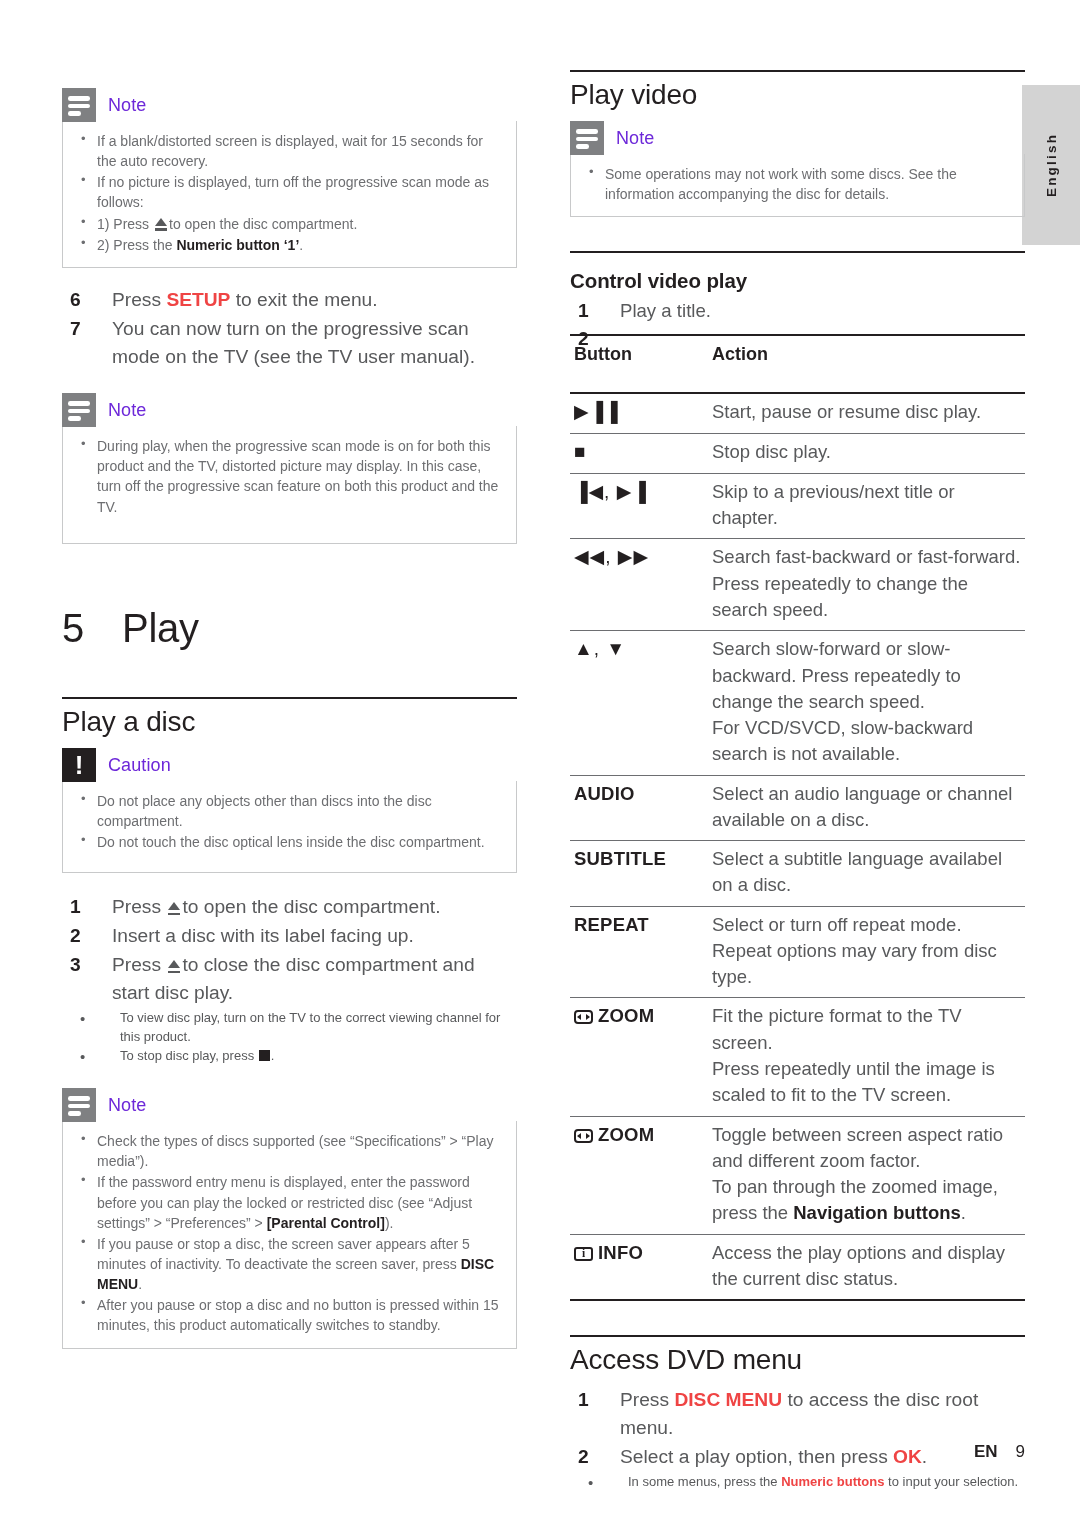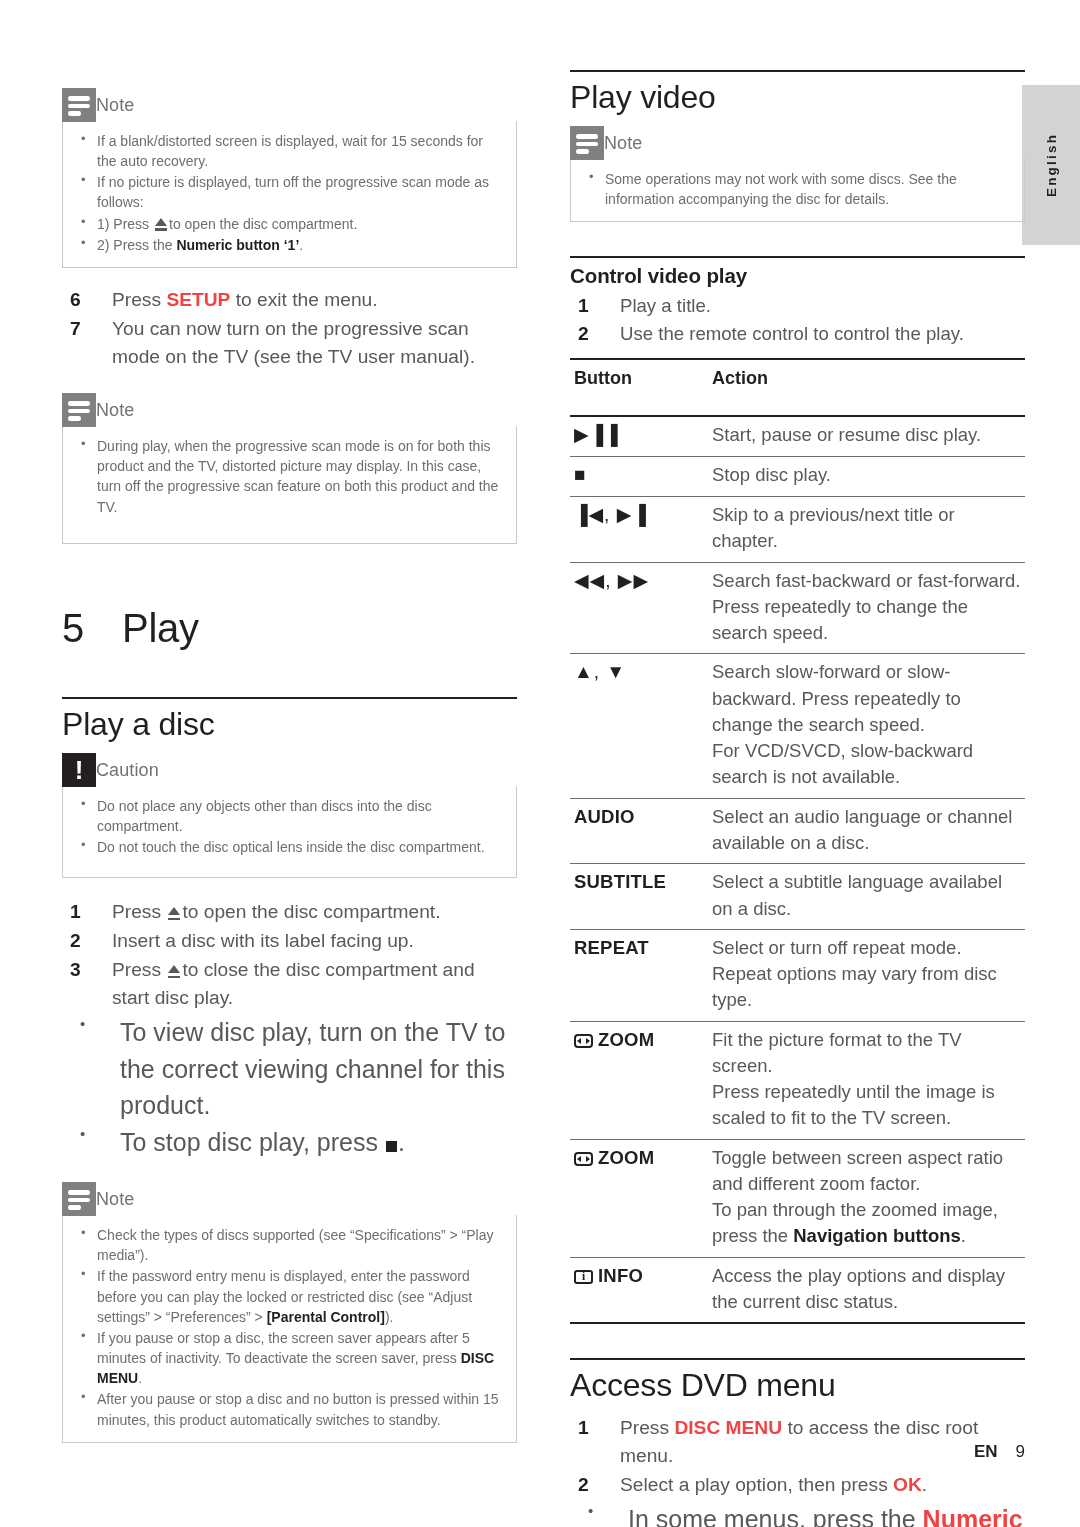--- a/index.html
+++ b/index.html
@@ -64,30 +64,30 @@
   }
   .chapter-title .num { display: inline-block; width: 60px; }
 
   .rule-heavy {
     border-top: 2.4px solid #231f20;
     height: 0;
     font-size: 0;
     line-height: 0;
   }
   .h1 {
-    font-size: 32px;
+    font-size: 28px;
     font-weight: 400;
     margin: 7px 0 10px 0;
     letter-spacing: -0.2px;
     color: #231f20;
   }
   .h2 {
     font-size: 20.5px;
     font-weight: 700;
-    margin: 6px 0 4px 0;
+    margin: 16px 0 4px 0;
     color: #231f20;
     letter-spacing: -0.1px;
   }
 
   
   .steps { margin: 0; padding: 0; list-style: none; }
   .steps > li {
     position: relative;
     padding-left: 50px;
     font-size: 19.2px;
@@ -107,21 +107,21 @@
   .steps b, .stepsub b { color: #ef4444; font-weight: 700; }
 
   .stepsub {
     list-style: none;
     margin: 0;
     padding: 0 0 0 48px;
   }
   .stepsub > li {
     position: relative;
     padding-left: 10px;
-    font-size: 25px;
+    font-size: 13px;
     line-height: 1.46;
     color: #58595b;
   }
   .stepsub > li::before {
     content: "•";
     position: absolute;
     left: -30px;
     top: -1px;
     font-size: 15px;
     color: #58595b;
@@ -159,22 +159,22 @@
     top: 5px;
     text-align: center;
     color: #ffffff;
     font-size: 26px;
     font-weight: 700;
     line-height: 24px;
     font-family: "Liberation Sans", sans-serif;
   }
   .callout-label {
     font-size: 18px;
-    color: #737373;
-    padding-left: 0;
+    color: #6d28d9;
+    padding-left: 12px;
     letter-spacing: 0.1px;
     text-align: right;
   }
   .callout-body {
     border: 1px solid #c8c9ca;
     border-top: none;
     padding: 10px 12px 11px 12px;
     margin-top: -1px;
   }
   .callout-body ul {
@@ -473,21 +473,20 @@
     <div class="rule-heavy" style="margin-top:34px;"></div>
     <h3 class="h2">Control video play</h3>
 
     <ol class="steps tight" style="margin-top:4px;">
       <li>
         <span class="n">1</span>
         <span>Play a title.</span>
       </li>
       <li>
         <span class="n">2</span>
-        <span>Use the remote control to control the play.</span>
       </li>
     </ol>
 
     <table class="btn-table">
       <thead>
         <tr>
           <th class="c-btn">Button</th>
           <th>Action</th>
         </tr>
       </thead>

